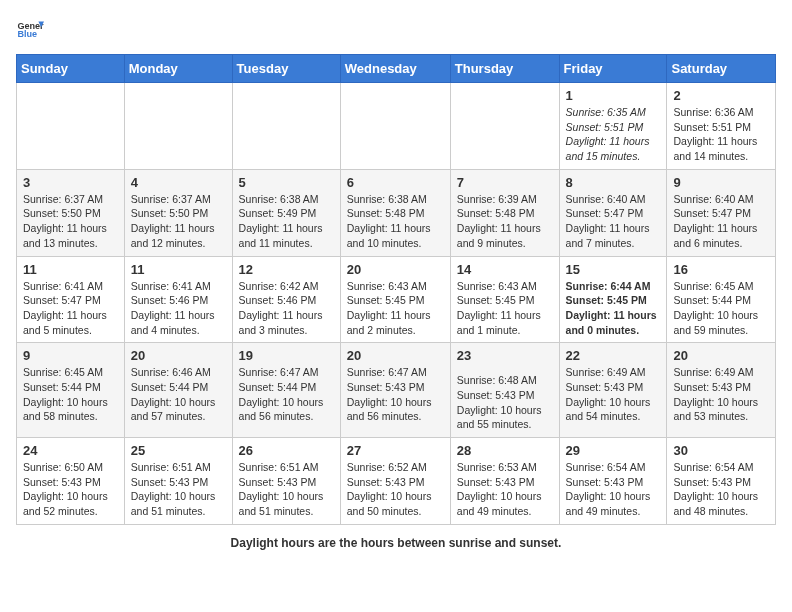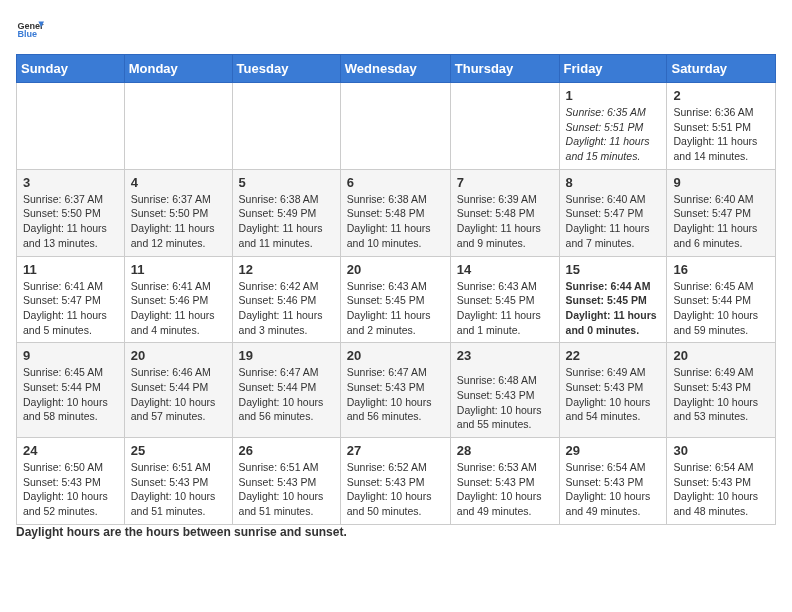--- a/index.html
+++ b/index.html
@@ -71,24 +71,24 @@
     }
     .day-info {
       font-size: 10.5px;
       line-height: 1.4;
       color: #333;
     }
     .empty-cell {
       background: #fff;
     }
     .footer-note {
-      margin-top: 0;
+      margin-top: 11px;
       font-size: 12px;
       color: #555;
-      text-align: left;
+      text-align: center;
     }
     .footer-note span {
       font-weight: bold;
       color: #333;
     }
   </style>
 </head>
 <body>
 
 <div class="header-area">

